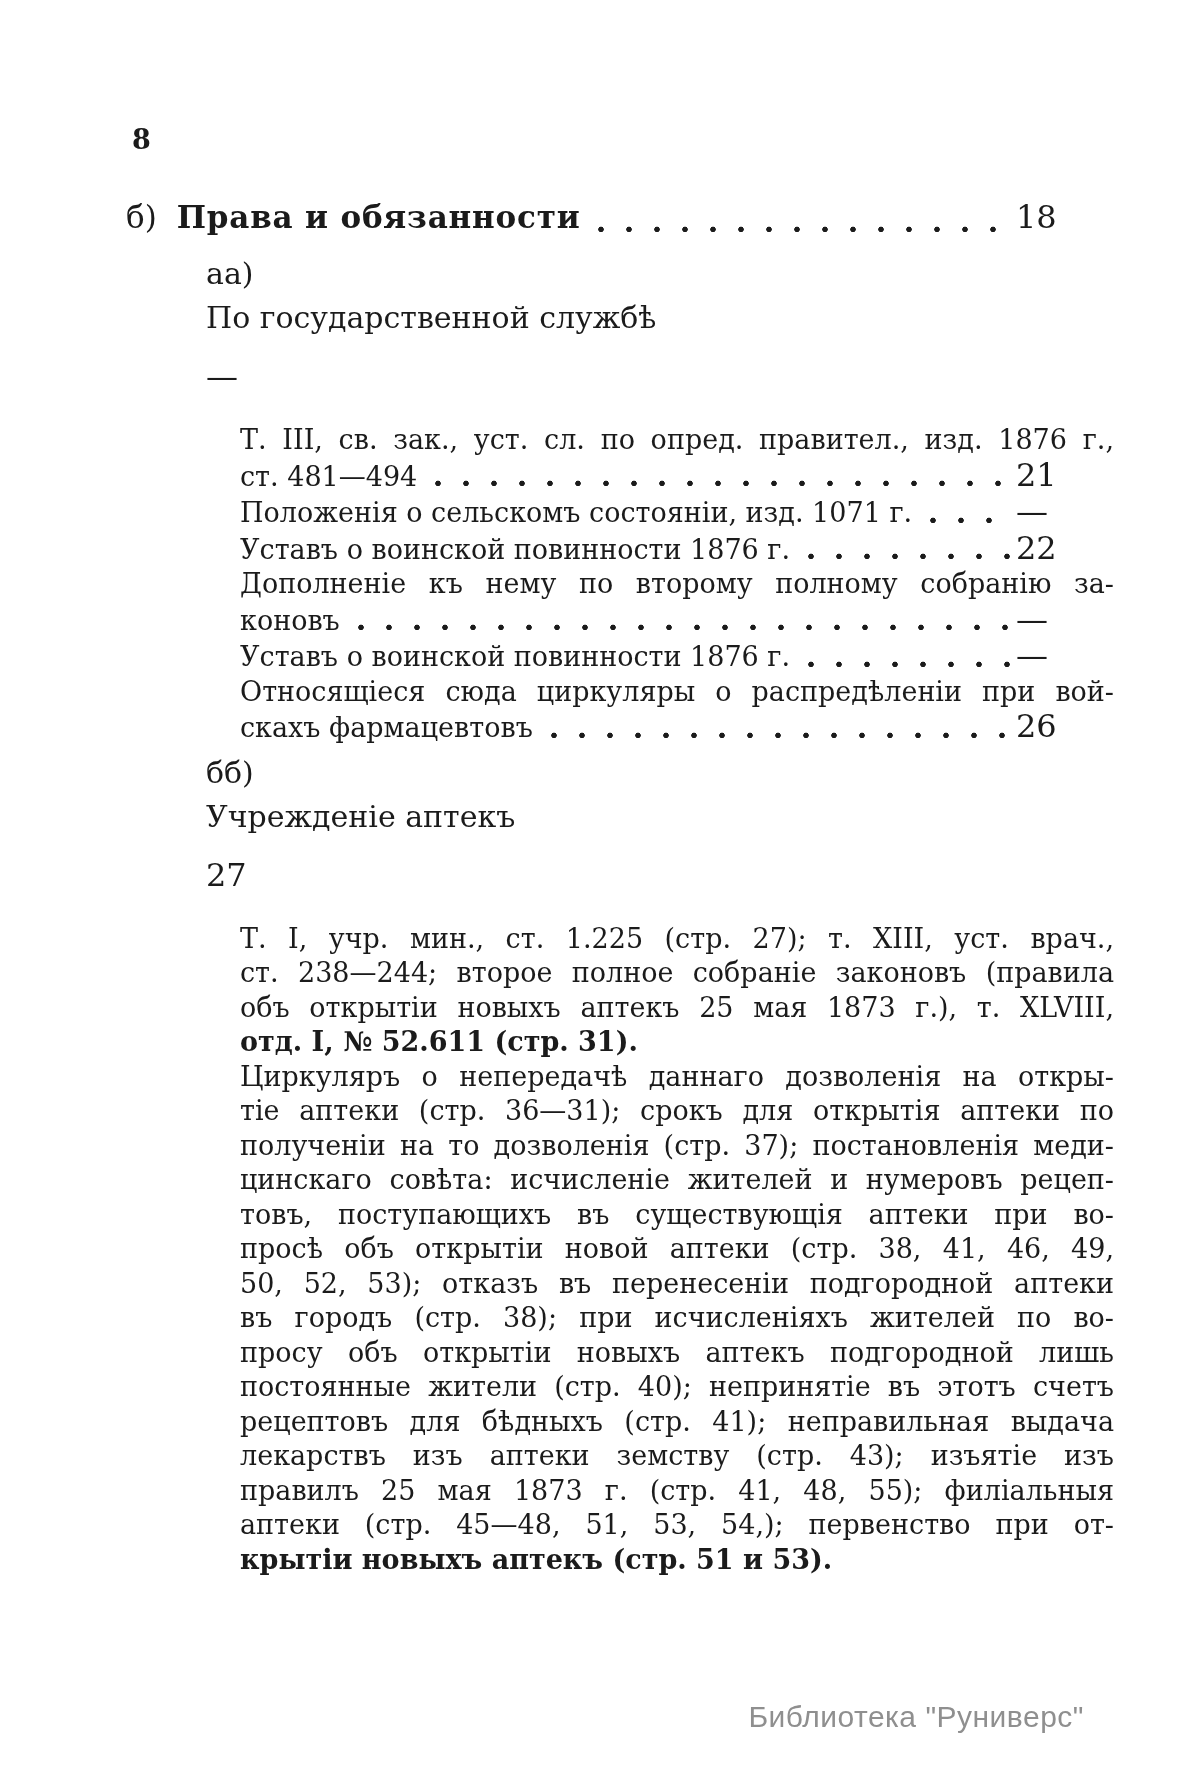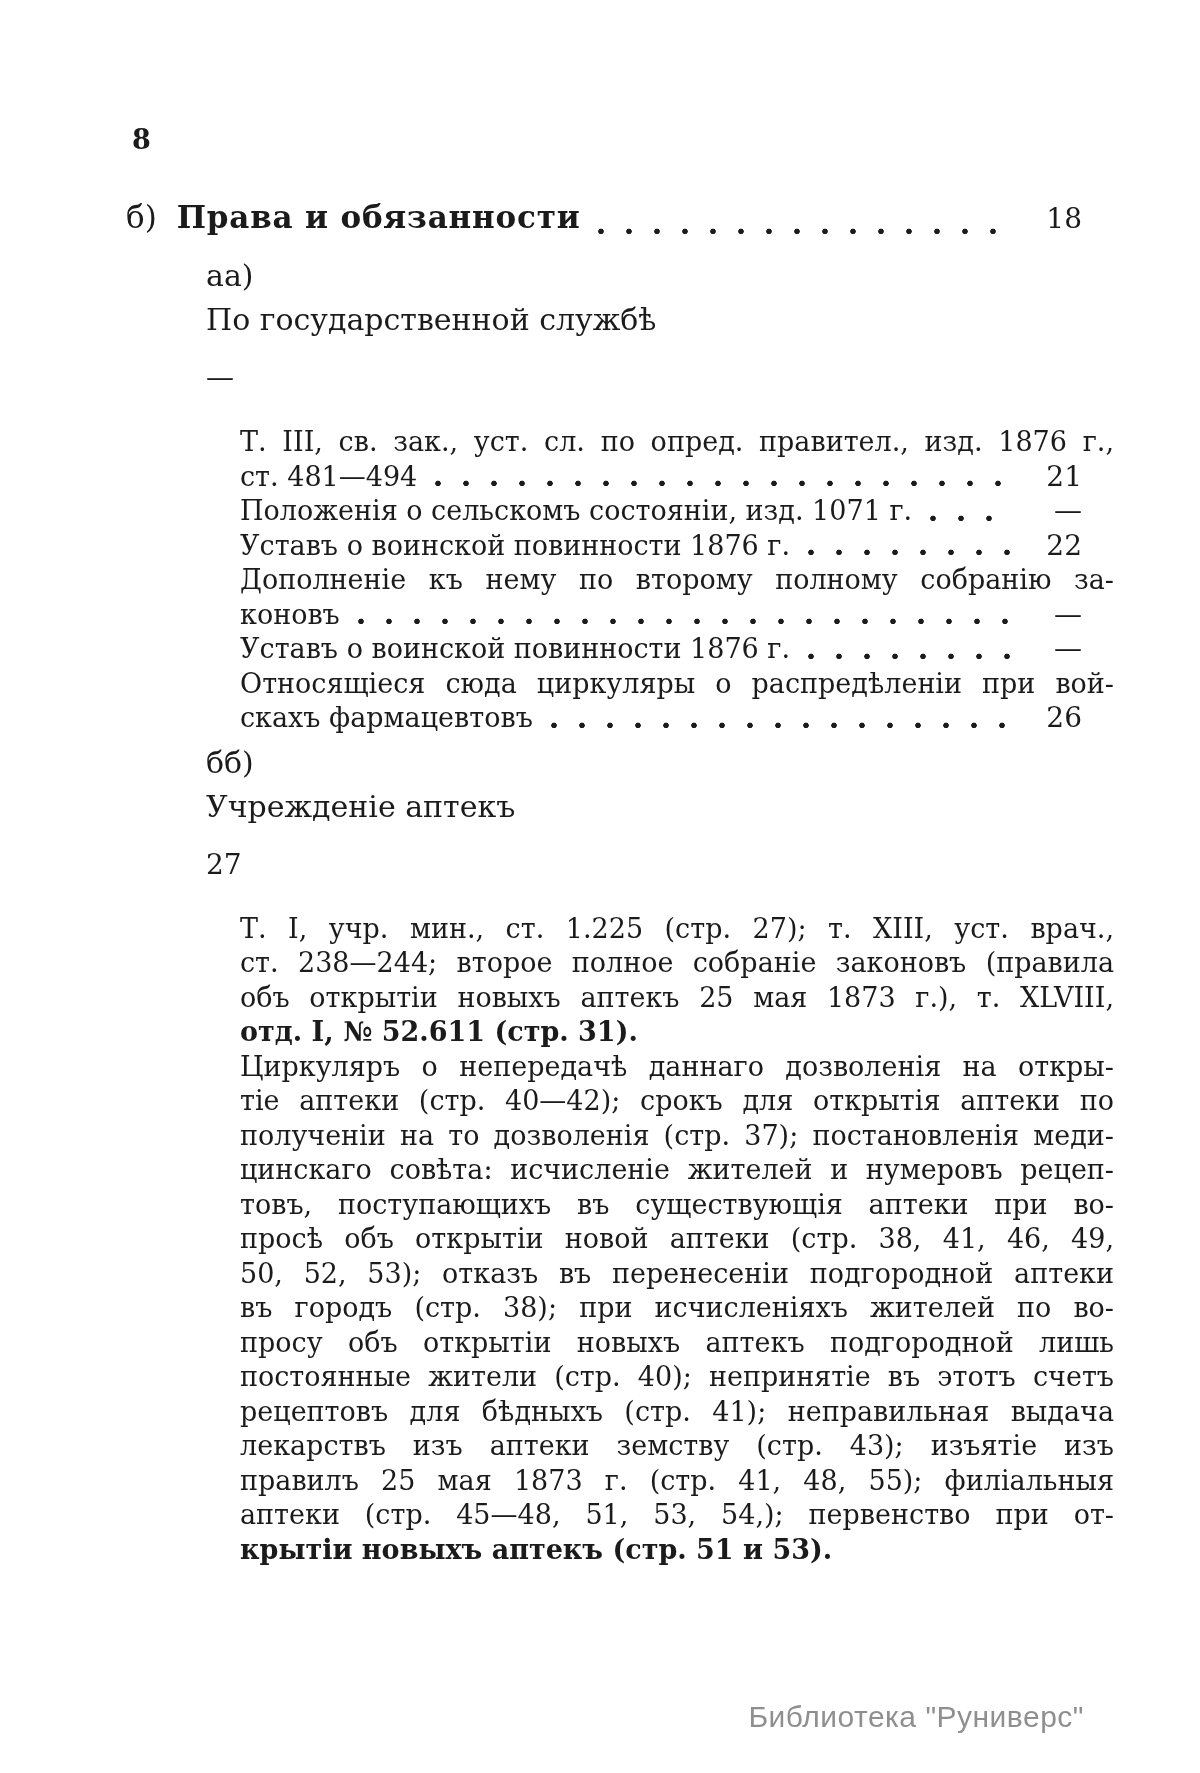--- a/index.html
+++ b/index.html
@@ -11,21 +11,21 @@
     color:#1b1b1b;
     font-family:"DejaVu Serif","Liberation Serif",serif;
     overflow:hidden;
   }
   .folio {
     position:absolute; left:132px; top:124px;
     font-size:27px; font-weight:700;
   }
   .toc { position:absolute; left:0; top:194px; width:1200px; }
   .row { display:flex; align-items:baseline; padding-right:118px; }
-  .row .pg  { flex:0 0 66px; text-align:right; font-size:28px; white-space:nowrap; }
+  .row .pg  { flex:0 0 66px; font-size:32px; white-space:nowrap; }
   .leader {
     flex:1 1 auto; align-self:flex-end;
     height:7px; margin:0 4px 7px 18px;
     background-image:radial-gradient(circle at 3px 3.4px, #1b1b1b 2.45px, transparent 3.1px);
     background-size:28px 7px;
     background-repeat:repeat-x;
   }
   
   .h1 { padding-left:126px; font-size:31px; line-height:46px; margin-bottom:12px; }
   .h1 .prefix { margin-right:20px; }
@@ -116,21 +116,21 @@
         <span class="label">Учрежденіе аптекъ</span>
       <span class="leader"></span>
       <span class="pg">27</span>
     </div>
 
     <div class="b">Т. I, учр. мин., ст. 1.225 (стр. 27); т. XIII, уст. врач.,</div>
     <div class="b">ст. 238—244; второе полное собраніе законовъ (правила</div>
     <div class="b">объ открытіи новыхъ аптекъ 25 мая 1873 г.), т. XLVIII,</div>
     <div class="bf">отд. I, № 52.611 (стр. 31).</div>
     <div class="b">Циркуляръ о непередачѣ даннаго дозволенія на откры-</div>
-    <div class="b">тіе аптеки (стр. 40—42); срокъ для открытія аптеки по</div>
+    <div class="b">тіе аптеки (стр. 36—31); срокъ для открытія аптеки по</div>
     <div class="b">полученіи на то дозволенія (стр. 37); постановленія меди-</div>
     <div class="b">цинскаго совѣта: исчисленіе жителей и нумеровъ рецеп-</div>
     <div class="b">товъ, поступающихъ въ существующія аптеки при во-</div>
     <div class="b">просѣ объ открытіи новой аптеки (стр. 38, 41, 46, 49,</div>
     <div class="b">50, 52, 53); отказъ въ перенесеніи подгородной аптеки</div>
     <div class="b">въ городъ (стр. 38); при исчисленіяхъ жителей по во-</div>
     <div class="b">просу объ открытіи новыхъ аптекъ подгородной лишь</div>
     <div class="b">постоянные жители (стр. 40); непринятіе въ этотъ счетъ</div>
     <div class="b">рецептовъ для бѣдныхъ (стр. 41); неправильная выдача</div>
     <div class="b">лекарствъ изъ аптеки земству (стр. 43); изъятіе изъ</div>

